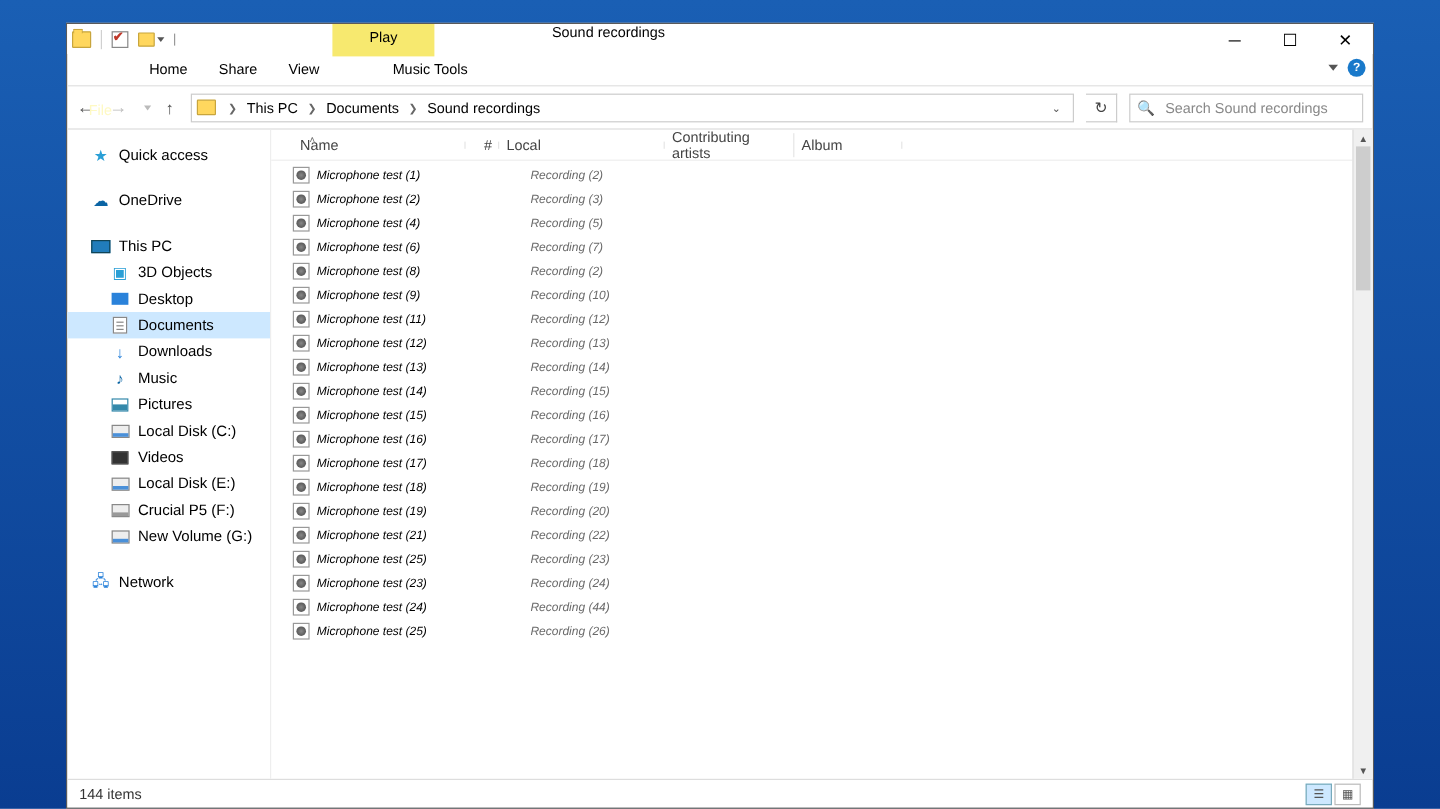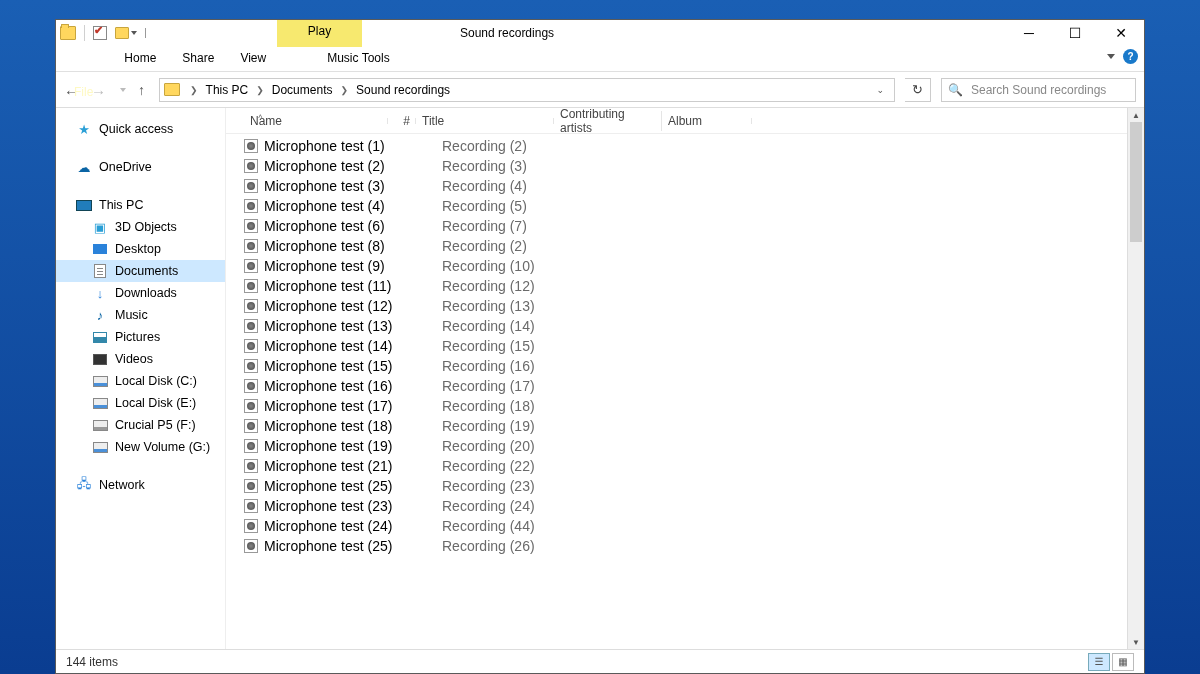--- a/index.html
+++ b/index.html
@@ -1,19 +1,19 @@
 <!DOCTYPE html>
 <html><head>
 <meta charset="utf-8">
 <style>
   * { box-sizing: border-box; font-family: "Segoe UI", Arial, sans-serif; }
   body { margin:0; background: linear-gradient(#1a5fb4, #0a3d91); height:674px; width:1200px; overflow:hidden; }
   .window { position:absolute; left:55px; top:19px; width:1090px; height:655px; background:#fff; border:1px solid #5a5a5a; display:flex; flex-direction:column; }
   
-  .titlebar { height:25px; display:flex; align-items:center; position:relative; background:#fff; border-bottom:0; }
+  .titlebar { height:25px; display:flex; align-items:flex-start; position:relative; background:#fff; border-bottom:0; }
   .titlebar-left { display:flex; align-items:center; height:100%; padding:0 4px; gap:8px; }
   .qat-folder { width:16px; height:14px; background:#ffd75e; border:1px solid #c8a53d; border-radius:1px; position:relative; }
   .qat-folder::before{content:"";position:absolute;top:-3px;left:0;width:6px;height:3px;background:#ffd75e;border:1px solid #c8a53d;border-bottom:none;border-radius:1px 1px 0 0;}
   .qat-sep { width:1px; height:16px; background:#d0d0d0; }
   .qat-check { width:14px; height:14px; border:1px solid #888; position:relative;}
   .qat-check::after{content:"✔";position:absolute;top:-3px;left:0;font-size:11px;color:#c0392b;font-weight:bold;}
   .qat-small-folder { width:14px; height:12px; background:#ffd75e;border:1px solid #c8a53d;border-radius:1px;position:relative;}
   .qat-drop { width:0;height:0;border-left:3px solid transparent;border-right:3px solid transparent;border-top:4px solid #555;margin-left:2px;}
   .titlebar-title { margin-left:310px; font-size:12px; color:#000; }
   .title-highlight { position:absolute; left:221px; top:0; height:27px; width:85px; background:#f7e96f; z-index:0;}
@@ -65,21 +65,21 @@
   .ico-disk::after{content:"";position:absolute;bottom:0;left:0;right:0;height:3px;background:#4a90d9;}
   .ico-disk.ssd::after{background:#999;}
   .ico-net{color:#2a82da;}
   
   .content { flex:1; display:flex; flex-direction:column; min-height:0;}
   .col-headers { height:26px; display:flex; align-items:center; font-size:12px; color:#444; border-bottom:1px solid #eee; padding-left:18px;}
   .ch { padding:0 6px; position:relative;}
   .ch.name{ width:144px;} .ch.num{width:28px;text-align:right;} .ch.title{width:138px;} .ch.contrib{width:108px;} .ch.album{width:90px;}
   .ch-sep{position:absolute;right:0;top:4px;bottom:4px;width:1px;background:#e5e5e5;}
   .ch .sort-ind{position:absolute;left:14px;top:-2px;font-size:8px;color:#666;}
-  .file-list { flex:1; overflow:hidden; font-size:14px; padding-top:2px;}
+  .file-list { flex:1; overflow:hidden; font-size:10px; padding-top:2px;font-style:italic;}
   .row { display:flex; align-items:center; height:20px; padding-left:18px;}
   .file-ico { width:14px;height:14px;border:1px solid #999;background:#fff;position:relative;margin-right:6px;}
   .file-ico::after{content:"";position:absolute;top:2px;left:2px;width:8px;height:8px;border-radius:50%;background:radial-gradient(circle,#888,#444);}
   .cell-name{width:150px;white-space:nowrap;overflow:hidden;text-overflow:ellipsis;}
   .cell-num{width:28px;}
   .cell-title{width:150px;color:#6a6a6a;}
   .vscroll{ width:17px; background:#f0f0f0; border-left:1px solid #ddd; position:relative;}
   .vscroll .thumb{position:absolute;top:14px;left:2px;right:2px;height:120px;background:#cdcdcd;}
   .vscroll .arr{position:absolute;left:0;right:0;height:14px;display:flex;align-items:center;justify-content:center;font-size:8px;color:#555;}
   .vscroll .arr.top{top:0;} .vscroll .arr.bot{bottom:0;}
@@ -198,29 +198,29 @@
           <span>Music</span>
         </div>
         <div class="nav-item child">
           <span class="ico">
               <span class="ico-pic"></span>
             </span>
           <span>Pictures</span>
         </div>
         <div class="nav-item child">
           <span class="ico">
+              <span class="ico-disk"></span>
+            </span>
+          <span>Local Disk (C:)</span>
+        </div>
+        <div class="nav-item child">
+          <span class="ico">
               <span class="ico-video"></span>
             </span>
           <span>Videos</span>
-        </div>
-        <div class="nav-item child">
-          <span class="ico">
-              <span class="ico-disk"></span>
-            </span>
-          <span>Local Disk (C:)</span>
         </div>
         <div class="nav-item child">
           <span class="ico">
               <span class="ico-disk"></span>
             </span>
           <span>Local Disk (E:)</span>
         </div>
         <div class="nav-item child">
           <span class="ico">
               <span class="ico-disk ssd"></span>
@@ -239,42 +239,36 @@
           <span class="ico ico-net">🖧</span>
           <span>Network</span>
         </div>
       </div>
     </div>
 
     <div class="content">
       <div class="col-headers">
         <div class="ch name"><span class="sort-ind">˄</span><span>Name</span><span class="ch-sep"></span></div>
         <div class="ch num"><span>#</span><span class="ch-sep"></span></div>
-        <div class="ch title"><span>Title</span><span class="ch-sep"></span></div>
+        <div class="ch title"><span>Local</span><span class="ch-sep"></span></div>
         <div class="ch contrib"><span>Contributing artists</span><span class="ch-sep"></span></div>
         <div class="ch album"><span>Album</span><span class="ch-sep"></span></div>
       </div>
       <div class="file-list" id="file-list">
           <div class="row">
             <span class="file-ico"></span>
             <span class="cell-name">Microphone test (1)</span>
             <span class="cell-num"></span>
             <span class="cell-title">Recording (2)</span>
           </div>
           <div class="row">
             <span class="file-ico"></span>
             <span class="cell-name">Microphone test (2)</span>
             <span class="cell-num"></span>
             <span class="cell-title">Recording (3)</span>
-          </div>
-          <div class="row">
-            <span class="file-ico"></span>
-            <span class="cell-name">Microphone test (3)</span>
-            <span class="cell-num"></span>
-            <span class="cell-title">Recording (4)</span>
           </div>
           <div class="row">
             <span class="file-ico"></span>
             <span class="cell-name">Microphone test (4)</span>
             <span class="cell-num"></span>
             <span class="cell-title">Recording (5)</span>
           </div>
           <div class="row">
             <span class="file-ico"></span>
             <span class="cell-name">Microphone test (6)</span>

